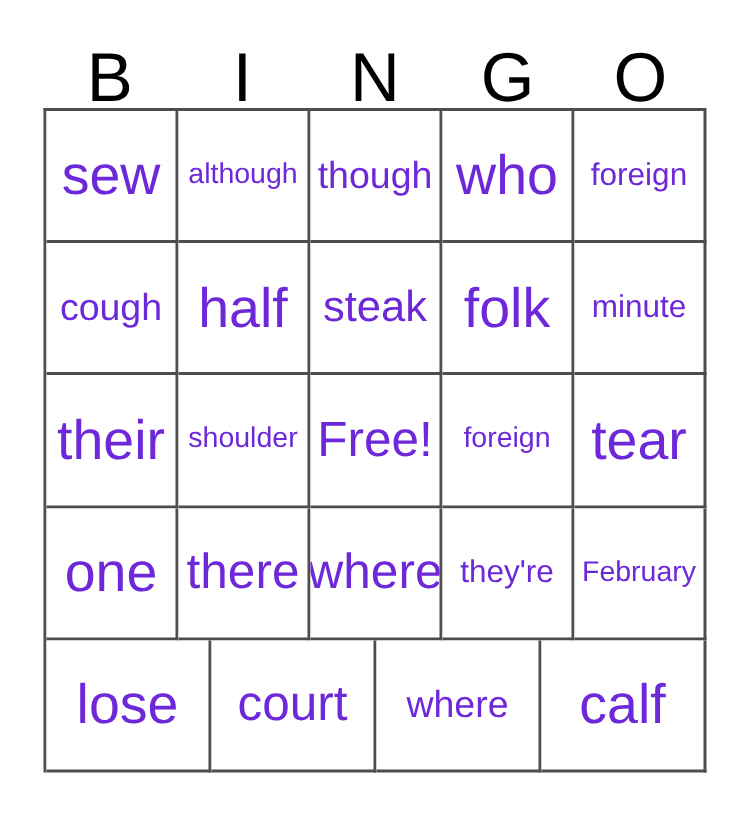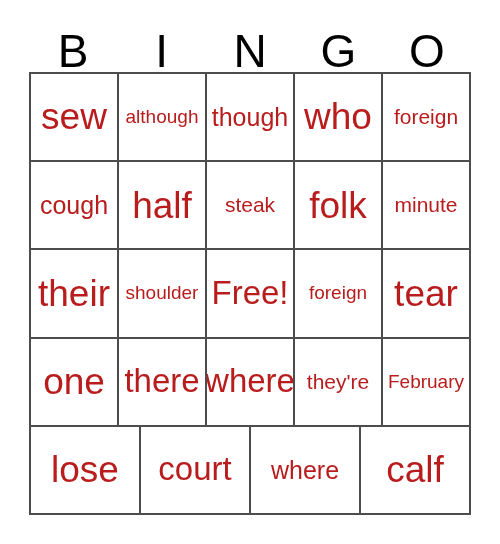--- a/index.html
+++ b/index.html
@@ -65,28 +65,28 @@
     justify-content: center;
     background: #ffffff;
     overflow: hidden;
     padding: 0 2px;
   }
   .cell-text {
     display: block;
     white-space: nowrap;
     text-align: center;
     line-height: 1.06;
-    color: #b91c1c;
+    color: #6d28d9;
     font-weight: 400;
   }
 
   
   .fs-xl   { font-size: 37px; }
   .fs-lg   { font-size: 33px; }
-  .fs-md   { font-size: 21px; }
+  .fs-md   { font-size: 29px; }
   .fs-sm   { font-size: 25px; }
   .fs-xs   { font-size: 21px; }
   .fs-xxs  { font-size: 19px; }
 </style>
 </head>
 <body>
 
 <div id="bingo-card">
 
   <div class="header-row">

